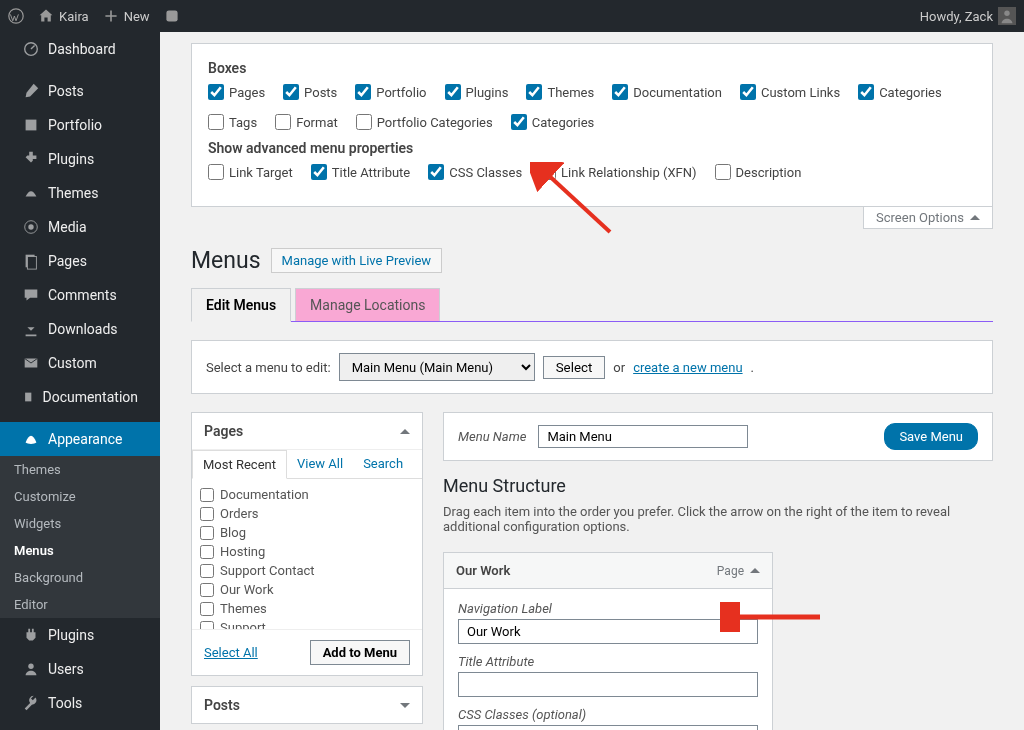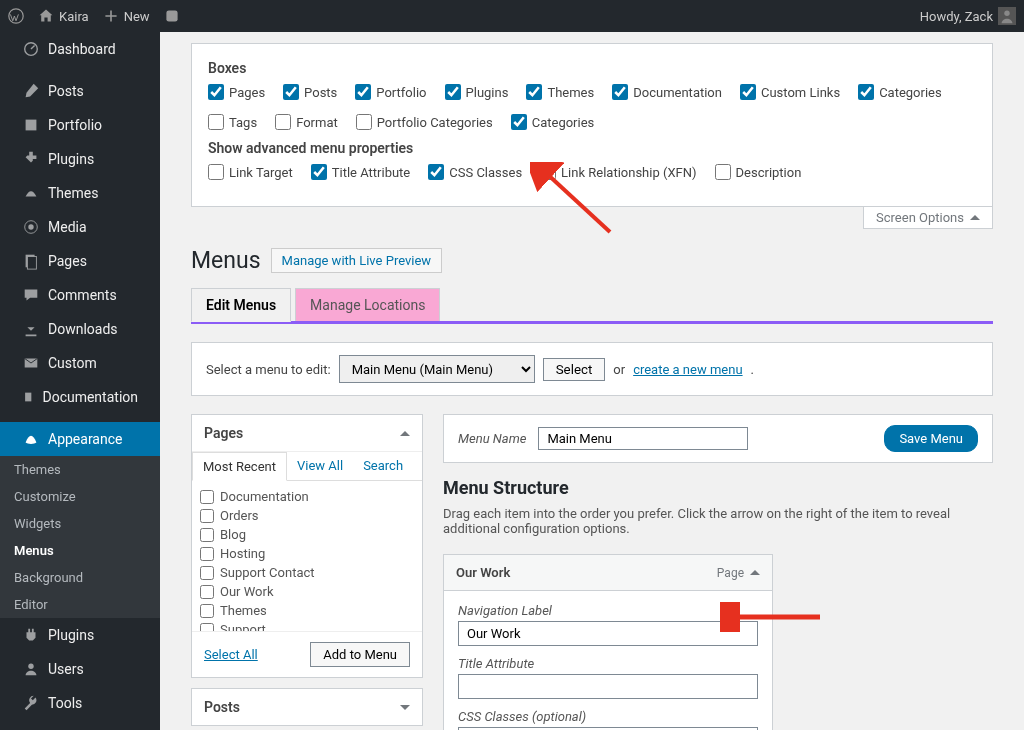--- a/index.html
+++ b/index.html
@@ -22,21 +22,21 @@
 .main { flex: 1; padding: 11px; overflow: auto; position: relative; }
 .options-panel { background: #fff; border: 1px solid #ccd0d4; margin: 0 20px 0 20px; padding: 12px 16px 16px; font-size: 13px; }
 .options-panel h5 { font-size: 14px; font-weight: 600; margin-bottom: 8px; margin-top: 4px; }
 .checkrow { display: flex; flex-wrap: wrap; gap: 14px 18px; margin-bottom: 10px; }
 .chk { display: flex; align-items: center; gap: 5px; font-size: 13px; }
 .chk input { width: 16px; height: 16px; accent-color: #0073aa; }
 .screen-options-toggle { float: right; background: #fff; border: 1px solid #ccd0d4; border-top: none; padding: 3px 12px; font-size: 13px; cursor: pointer; margin-right: 20px; color: #72777c; display: flex; align-items: center; gap: 6px; }
 .heading-row { display: flex; align-items: center; margin: 18px 20px 14px; gap: 10px; }
 .heading { font-size: 23px; font-weight: 400; color: #23282d; }
 .btn-preview { background: #f7f7f7; border: 1px solid #ccc; color: #0073aa; padding: 4px 10px; font-size: 13px; cursor: pointer; }
-.tabs { display: flex; margin: 0 20px 12px; border-bottom: 3px solid #8b5cf6; }
+.tabs { display: flex; margin: 0 20px 12px; border-bottom: 1px solid #8b5cf6; }
 .tab { padding: 8px 14px; border: 1px solid #ccd0d4; border-bottom: none; margin-right: 4px; background: #f9a8d4; font-size: 14px; cursor: pointer; color: #555; }
 .tab.active { background: #f1f1f1; border-bottom: 1px solid #f1f1f1; margin-bottom: -1px; font-weight: 600; color: #000; }
 .selectrow { background: #fff; border: 1px solid #ccd0d4; margin: 18px 20px; padding: 12px 14px; font-size: 13px; display: flex; align-items: center; gap: 8px; }
 .selectrow select { padding: 2px 24px 2px 8px; font-size: 13px; height: 28px; border: 1px solid #7e8993; }
 .selectrow .btn { padding: 3px 12px; border: 1px solid #7e8993; background: #f7f7f7; cursor: pointer; }
 .selectrow a { color: #0073aa; text-decoration: underline; }
 .cols { display: flex; gap: 20px; margin: 0 20px; }
 .col-left { width: 232px; }
 .col-right { flex: 1; }
 .postbox { background: #fff; border: 1px solid #ccd0d4; margin-bottom: 10px; }
@@ -44,26 +44,26 @@
 .postbox-header.collapsed { border-bottom: none; }
 .postbox-body { padding: 0; }
 .page-tabs { display: flex; border-bottom: 1px solid #ddd; font-size: 13px; }
 .page-tab { padding: 6px 10px; color: #0073aa; cursor: pointer; }
 .page-tab.active { border: 1px solid #ddd; border-bottom: 1px solid #fff; margin-bottom: -1px; color: #333; }
 .page-list { max-height: 150px; overflow-y: scroll; padding: 6px 8px; }
 .page-list .item { display: flex; align-items: center; gap: 6px; font-size: 13px; padding: 2px 0; color: #555; }
 .page-list .item input { width: 14px; height: 14px; }
 .postbox-footer { display: flex; justify-content: space-between; align-items: center; padding: 10px 12px; border-top: 1px solid #eee; }
 .postbox-footer a { color: #0073aa; text-decoration: underline; font-size: 13px; }
-.postbox-footer .btn { padding: 4px 12px; border: 1px solid #7e8993; background: #f7f7f7; font-size: 13px; cursor: pointer; }
+.postbox-footer .btn { padding: 4px 12px; border: 1px solid #7e8993; background: #f7f7f7; font-size: 13px; cursor: pointer; font-weight: bold; }
 .menuedit-header { display: flex; justify-content: space-between; align-items: center; background: #fff; border: 1px solid #ccd0d4; padding: 10px 14px; margin-bottom: 14px; }
 .menuedit-header label { font-size: 13px; font-style: italic; color: #555; margin-right: 8px; }
 .menuedit-header input[type=text] { padding: 3px 8px; width: 210px; font-size: 13px; border: 1px solid #7e8993; }
 .btn-primary { background: #0073aa; color: #fff; border: 1px solid #0073aa; padding: 5px 14px; font-size: 13px; cursor: pointer; border-radius: 11px; }
-.structure-title { font-size: 18px; font-weight: 700; margin-bottom: 8px; color: #23282d; }
+.structure-title { font-size: 18px; font-weight: 400; margin-bottom: 8px; color: #23282d; }
 .structure-desc { font-size: 13px; color: #555; margin-bottom: 18px; }
 .menu-item-box { border: 1px solid #ccd0d4; width: 330px; }
 .menu-item-handle { background: #f6f7f7; padding: 10px 12px; display: flex; justify-content: space-between; align-items: center; font-size: 13px; font-weight: 600; border-bottom: 1px solid #ccd0d4; cursor: pointer; }
 .menu-item-type { font-weight: 400; color: #72777c; font-size: 12px; display: flex; align-items: center; gap: 6px; }
 .menu-item-settings { padding: 12px 14px; background: #fff; }
 .field { margin-bottom: 10px; }
 .field label { display: block; font-style: italic; font-size: 13px; color: #555; margin-bottom: 3px; }
 .field input { width: 100%; padding: 4px 8px; border: 1px solid #7e8993; font-size: 13px; }
 .red-arrow { position: absolute; pointer-events: none; }
 .caret { display: inline-block; width: 0; height: 0; border-left: 5px solid transparent; border-right: 5px solid transparent; }

